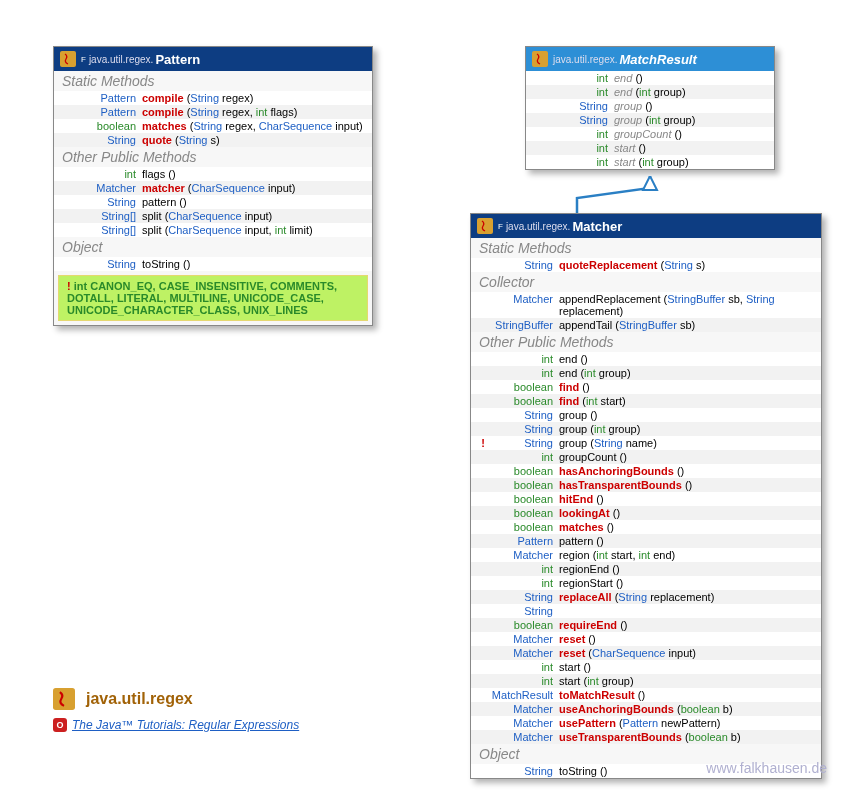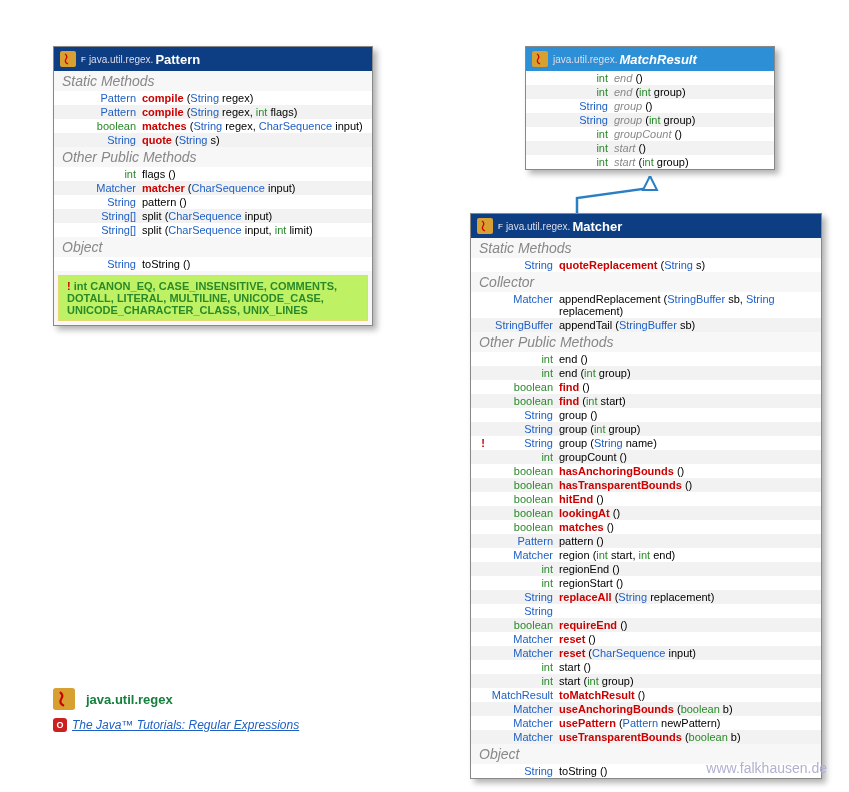--- a/index.html
+++ b/index.html
@@ -26,21 +26,21 @@
   .t-blue { color: #1e5fc4; }
   .t-green { color: #2a8a2a; }
   .t-red { color: #c00; font-weight: bold; margin-top: 19px; }
   .t-black { color: #000; }
   .t-gray-it { color: #888; font-style: italic; }
 
   .const-box { background: #bef264; border: 1px solid #e5d870; margin: 4px; padding: 4px 8px; }
   .const-box .bang { display: inline; }
 
   .footer-title { position: absolute; left: 53px; top: 688px; display: flex; align-items: center; }
-  .footer-title .txt { font-size: 13px; font-weight: bold; color: #15803d; margin-left: 6px; }
+  .footer-title .txt { font-size: 16px; font-weight: bold; color: #a16207; margin-left: 6px; }
   .tutorial-link { position: absolute; left: 53px; top: 718px; display: flex; align-items: center; }
   .oracle-icon { width: 14px; height: 14px; background: #cc2020; border-radius: 3px; display: inline-flex; align-items: center; justify-content: center; margin-right: 5px; }
   .oracle-icon span { color: #fff; font-size: 9px; font-weight: bold; }
   .tutorial-link a { color: #1e5fc4; font-size: 12px; text-decoration: underline; font-style: italic; }
   .watermark { position: absolute; right: 22px; top: 760px; color: #b0b0d0; font-size: 14px; }
 
   .connector { position: absolute; }
 </style>
 </head>
 <body>

